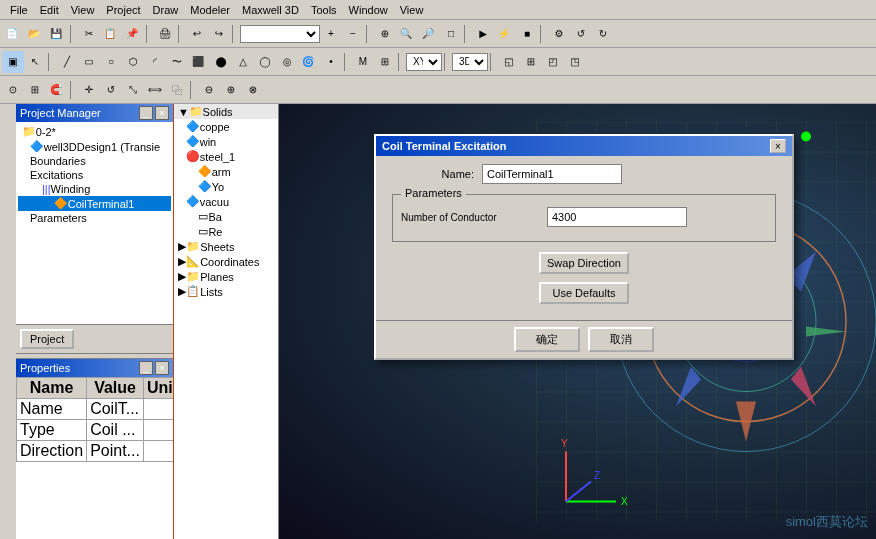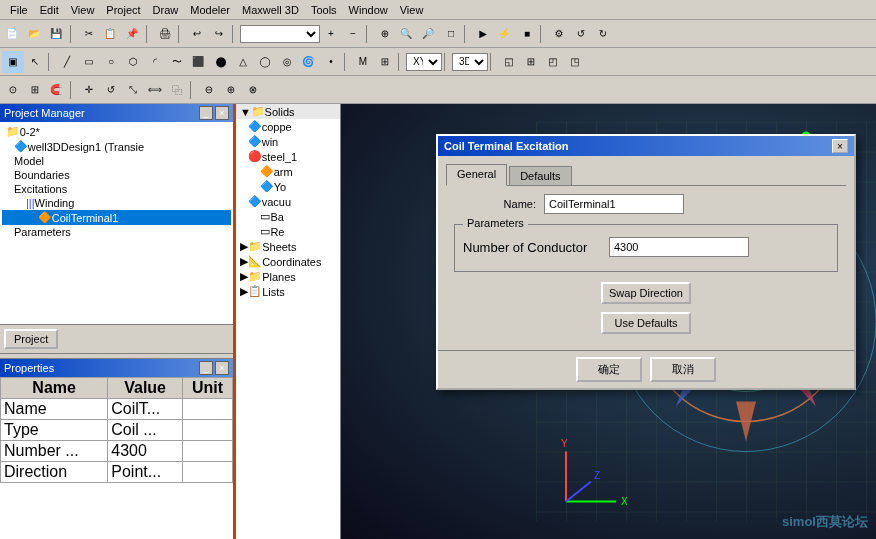--- a/index.html
+++ b/index.html
@@ -12,21 +12,21 @@
     
     .toolbar-row { background: #d4d0c8; border-bottom: 1px solid #a0a0a0; display: flex; align-items: center; padding: 2px; height: 28px; flex-wrap: nowrap; }
     .tb-btn { width: 22px; height: 22px; background: #d4d0c8; border: 1px solid transparent; display: inline-flex; align-items: center; justify-content: center; cursor: pointer; font-size: 10px; }
     .tb-sep { width: 6px; border-left: 1px solid #808080; height: 18px; margin: 0 2px; }
     .tb-select { height: 18px; font-size: 10px; border: 1px solid #808080; background: white; padding: 0 2px; }
 
     
     .main-area { display: flex; height: calc(539px - 20px - 28px - 28px - 28px); }
 
     
-    .left-panel { width: 236px; display: flex; flex-direction: column; border-right: 3px solid #c2410c; }
+    .left-panel { width: 158px; display: flex; flex-direction: column; border-right: 1px solid #c2410c; margin-left: 16px; }
     .panel-title-bar { background: linear-gradient(to right, #0040c0, #6090e0); color: white; padding: 2px 4px; font-size: 11px; display: flex; justify-content: space-between; align-items: center; height: 18px; }
     .panel-title-bar-btn { width: 14px; height: 14px; background: #d4d0c8; border: 1px solid #606060; display: inline-flex; align-items: center; justify-content: center; font-size: 9px; cursor: pointer; }
     .project-tree { background: white; flex: 1; overflow-y: auto; padding: 2px; font-size: 11px; }
     .tree-item { padding: 1px 0 1px 4px; display: flex; align-items: center; cursor: pointer; white-space: nowrap; }
     .tree-item.selected { background: #0078d7; color: white; }
     .tree-indent { padding-left: 12px; }
     .tree-indent2 { padding-left: 24px; }
     .tree-indent3 { padding-left: 36px; }
     .panel-splitter { height: 6px; background: #d4d0c8; border-top: 1px solid #808080; border-bottom: 1px solid #808080; cursor: row-resize; }
     .properties-panel { height: 180px; display: flex; flex-direction: column; }
@@ -54,27 +54,27 @@
     .tab-bar { display: flex; border-bottom: 1px solid #808080; margin-bottom: 8px; }
     .tab { padding: 3px 10px; background: #d4d0c8; border: 1px solid #808080; border-bottom: none; cursor: pointer; font-size: 11px; margin-right: 2px; }
     .tab.active { background: #d4d0c8; margin-bottom: -1px; border-bottom: 1px solid #d4d0c8; z-index: 1; }
     .tab:not(.active) { background: #b8b8b0; margin-top: 2px; }
     .form-row { display: flex; align-items: center; margin-bottom: 10px; padding: 0 10px; }
     .form-label { width: 80px; text-align: right; margin-right: 8px; font-size: 11px; }
     .form-input { width: 140px; height: 20px; border: 1px solid #808080; background: white; padding: 2px 4px; font-size: 11px; }
     .params-group { border: 1px solid #808080; padding: 8px; margin: 0 8px 10px 8px; }
     .params-legend { font-size: 11px; padding: 0 4px; margin-top: -8px; background: #d4d0c8; display: inline-block; }
     .params-form-row { display: flex; align-items: center; margin-bottom: 6px; }
-    .params-label { width: 146px; font-size: 13px; }
+    .params-label { width: 146px; font-size: 10px; }
     .params-input { width: 140px; height: 20px; border: 1px solid #808080; background: white; padding: 2px 4px; font-size: 11px; }
     .dialog-btn-row { display: flex; justify-content: center; margin-bottom: 8px; }
     .dialog-btn { padding: 3px 0; background: #d4d0c8; border: 2px outset #ffffff; font-size: 11px; cursor: pointer; margin: 0 4px; min-width: 90px; }
     .dialog-footer { display: flex; justify-content: center; gap: 8px; padding: 6px 8px; border-top: 1px solid #808080; }
     .footer-btn { padding: 3px 20px; background: #d4d0c8; border: 2px outset #ffffff; font-size: 11px; cursor: pointer; min-width: 60px; }
-    .watermark { position: absolute; bottom: 8px; right: 8px; color: #4488aa; font-size: 13px; font-weight: bold; opacity: 0.8; text-align: right; }
+    .watermark { position: absolute; bottom: 8px; right: 8px; color: #4488aa; font-size: 13px; font-weight: normal; opacity: 0.8; text-align: right; }
 
     
     .model-svg { position: absolute; top: 0; right: 0; width: 340px; height: 100%; }
   </style>
 </head>
 <body>
 
 <div class="menubar">
   <span class="menubar-item">File</span>
   <span class="menubar-item">Edit</span>
@@ -184,23 +184,20 @@
       </div>
     </div>
     <div class="project-tree">
       <div class="tree-item">
         <span>📁</span>
         <span>0-2*</span>
       </div>
       <div class="tree-item tree-indent">
         <span>🔷</span>
         <span>well3DDesign1 (Transie</span>
-      </div>
-      <div class="tree-item tree-indent">
-        <span>Model</span>
       </div>
       <div class="tree-item tree-indent">
         <span>Boundaries</span>
       </div>
       <div class="tree-item tree-indent">
         <span>Excitations</span>
       </div>
       <div class="tree-item tree-indent2">
         <span style="color:#4444ff;">|||</span>
         <span>Winding</span>
@@ -240,25 +237,20 @@
               <td>Name</td>
               <td>CoilT...</td>
               <td></td>
             </tr>
             <tr>
               <td>Type</td>
               <td>Coil ...</td>
               <td></td>
             </tr>
             <tr>
-              <td>Number ...</td>
-              <td>4300</td>
-              <td></td>
-            </tr>
-            <tr>
               <td>Direction</td>
               <td>Point...</td>
               <td></td>
             </tr>
           </tbody>
         </table>
       </div>
     </div>
   </div>
 
@@ -361,28 +353,20 @@
       <div class="watermark">simol西莫论坛</div>
 
       <div class="dialog-overlay">
         <div class="dialog">
           <div class="dialog-titlebar">
             <span class="dialog-title-text">Coil Terminal Excitation</span>
             <div class="dialog-close-btn">×</div>
           </div>
           <div class="dialog-body">
 
-            <div class="tab-bar">
-              <div class="tab active">
-                <span>General</span>
-              </div>
-              <div class="tab">
-                <span>Defaults</span>
-              </div>
-            </div>
 
             <div class="form-row">
               <span class="form-label">Name:</span>
               <input class="form-input" type="text" value="CoilTerminal1" style="">
             </div>
 
             <div class="params-group">
               <div style="margin-top:-16px; margin-bottom:8px;">
                 <span class="params-legend">Parameters</span>
               </div>

